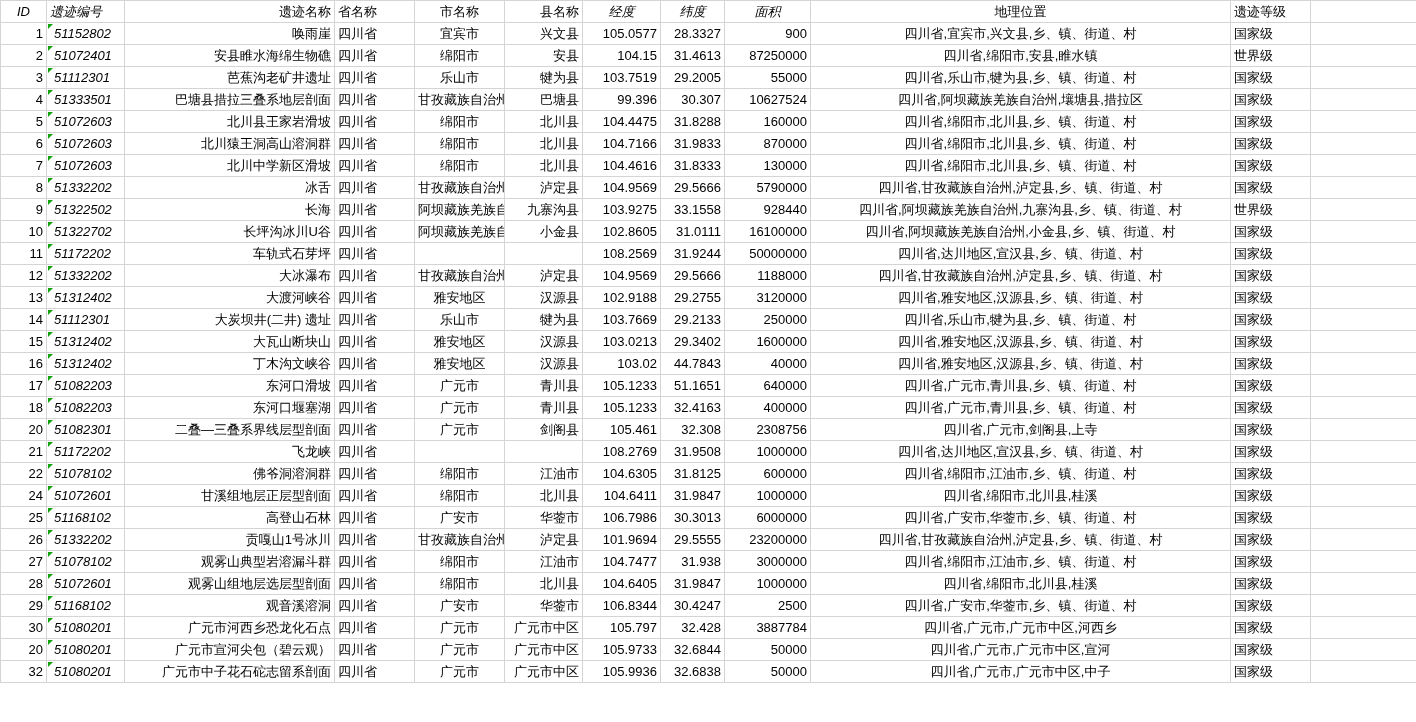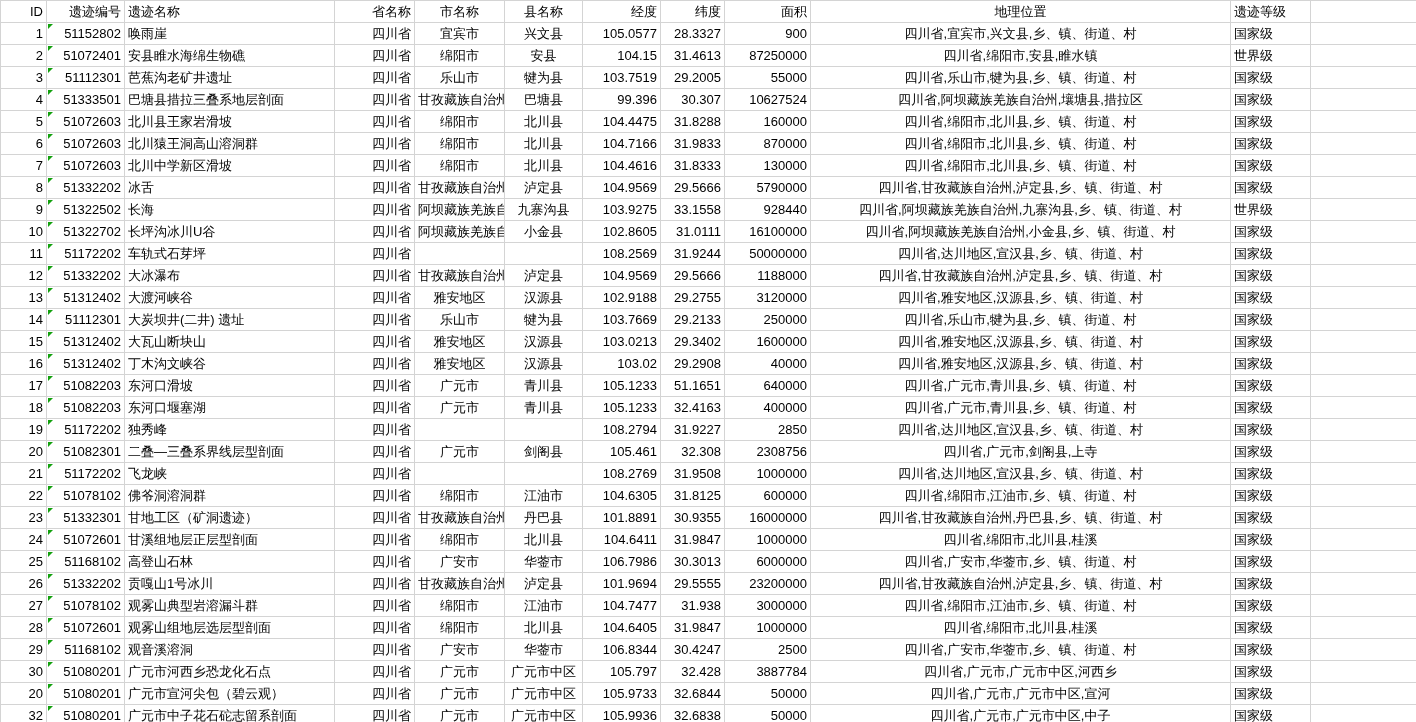--- a/index.html
+++ b/index.html
@@ -29,34 +29,34 @@
     white-space: nowrap;
     font-weight: normal;
     vertical-align: middle;
     box-sizing: border-box;
   }
   thead td {
     text-align: left;
     background: #ffffff;
   }
   .c-id      { width: 46px;  text-align: right; }
-  .c-code    { width: 78px;  text-align: right; position: relative; }
-  .c-name    { width: 210px; text-align: left; }
-  .c-prov    { width: 80px;  text-align: right; }
+  .c-code    { width: 78px;  text-align: left; position: relative; font-style: italic; }
+  .c-name    { width: 210px; text-align: right; }
+  .c-prov    { width: 80px;  text-align: left; }
   .c-city    { width: 90px;  text-align: center; }
-  .c-county  { width: 78px;  text-align: center; }
+  .c-county  { width: 78px;  text-align: right; }
   .c-lon     { width: 78px;  text-align: right; margin-left: 25px; }
   .c-lat     { width: 64px;  text-align: right; }
   .c-area    { width: 86px;  text-align: right; }
   .c-loc     { width: 420px; text-align: center; }
   .c-level   { width: 80px;  text-align: left; }
   .c-tail    { width: 106px; text-align: left; }
 
   
-  thead .c-id, thead .c-lon, thead .c-lat, thead .c-area { text-align: right; }
+  thead .c-id, thead .c-lon, thead .c-lat, thead .c-area { text-align: center; font-style: italic; }
 
   
   .c-code.flag::before {
     content: "";
     position: absolute;
     left: 1px;
     top: 1px;
     width: 0;
     height: 0;
     border-left: 5px solid #13a10e;
@@ -296,21 +296,21 @@
         <td class="c-tail"></td>
       </tr>
       <tr>
         <td class="c-id">16</td>
         <td class="c-code flag"><span class="code-text">51312402</span></td>
         <td class="c-name">丁木沟文峡谷</td>
         <td class="c-prov">四川省</td>
         <td class="c-city">雅安地区</td>
         <td class="c-county">汉源县</td>
         <td class="c-lon">103.02</td>
-        <td class="c-lat">29.2908</td>
+        <td class="c-lat">44.7843</td>
         <td class="c-area">40000</td>
         <td class="c-loc">四川省,雅安地区,汉源县,乡、镇、街道、村</td>
         <td class="c-level">国家级</td>
         <td class="c-tail"></td>
       </tr>
       <tr>
         <td class="c-id">17</td>
         <td class="c-code flag"><span class="code-text">51082203</span></td>
         <td class="c-name">东河口滑坡</td>
         <td class="c-prov">四川省</td>
@@ -331,34 +331,20 @@
         <td class="c-city">广元市</td>
         <td class="c-county">青川县</td>
         <td class="c-lon">105.1233</td>
         <td class="c-lat">32.4163</td>
         <td class="c-area">400000</td>
         <td class="c-loc">四川省,广元市,青川县,乡、镇、街道、村</td>
         <td class="c-level">国家级</td>
         <td class="c-tail"></td>
       </tr>
       <tr>
-        <td class="c-id">19</td>
-        <td class="c-code flag"><span class="code-text">51172202</span></td>
-        <td class="c-name">独秀峰</td>
-        <td class="c-prov">四川省</td>
-        <td class="c-city"></td>
-        <td class="c-county"></td>
-        <td class="c-lon">108.2794</td>
-        <td class="c-lat">31.9227</td>
-        <td class="c-area">2850</td>
-        <td class="c-loc">四川省,达川地区,宣汉县,乡、镇、街道、村</td>
-        <td class="c-level">国家级</td>
-        <td class="c-tail"></td>
-      </tr>
-      <tr>
         <td class="c-id">20</td>
         <td class="c-code flag"><span class="code-text">51082301</span></td>
         <td class="c-name">二叠—三叠系界线层型剖面</td>
         <td class="c-prov">四川省</td>
         <td class="c-city">广元市</td>
         <td class="c-county">剑阁县</td>
         <td class="c-lon">105.461</td>
         <td class="c-lat">32.308</td>
         <td class="c-area">2308756</td>
         <td class="c-loc">四川省,广元市,剑阁县,上寺</td>
@@ -387,34 +373,20 @@
         <td class="c-city">绵阳市</td>
         <td class="c-county">江油市</td>
         <td class="c-lon">104.6305</td>
         <td class="c-lat">31.8125</td>
         <td class="c-area">600000</td>
         <td class="c-loc">四川省,绵阳市,江油市,乡、镇、街道、村</td>
         <td class="c-level">国家级</td>
         <td class="c-tail"></td>
       </tr>
       <tr>
-        <td class="c-id">23</td>
-        <td class="c-code flag"><span class="code-text">51332301</span></td>
-        <td class="c-name">甘地工区（矿洞遗迹）</td>
-        <td class="c-prov">四川省</td>
-        <td class="c-city">甘孜藏族自治州</td>
-        <td class="c-county">丹巴县</td>
-        <td class="c-lon">101.8891</td>
-        <td class="c-lat">30.9355</td>
-        <td class="c-area">16000000</td>
-        <td class="c-loc">四川省,甘孜藏族自治州,丹巴县,乡、镇、街道、村</td>
-        <td class="c-level">国家级</td>
-        <td class="c-tail"></td>
-      </tr>
-      <tr>
         <td class="c-id">24</td>
         <td class="c-code flag"><span class="code-text">51072601</span></td>
         <td class="c-name">甘溪组地层正层型剖面</td>
         <td class="c-prov">四川省</td>
         <td class="c-city">绵阳市</td>
         <td class="c-county">北川县</td>
         <td class="c-lon">104.6411</td>
         <td class="c-lat">31.9847</td>
         <td class="c-area">1000000</td>
         <td class="c-loc">四川省,绵阳市,北川县,桂溪</td>

